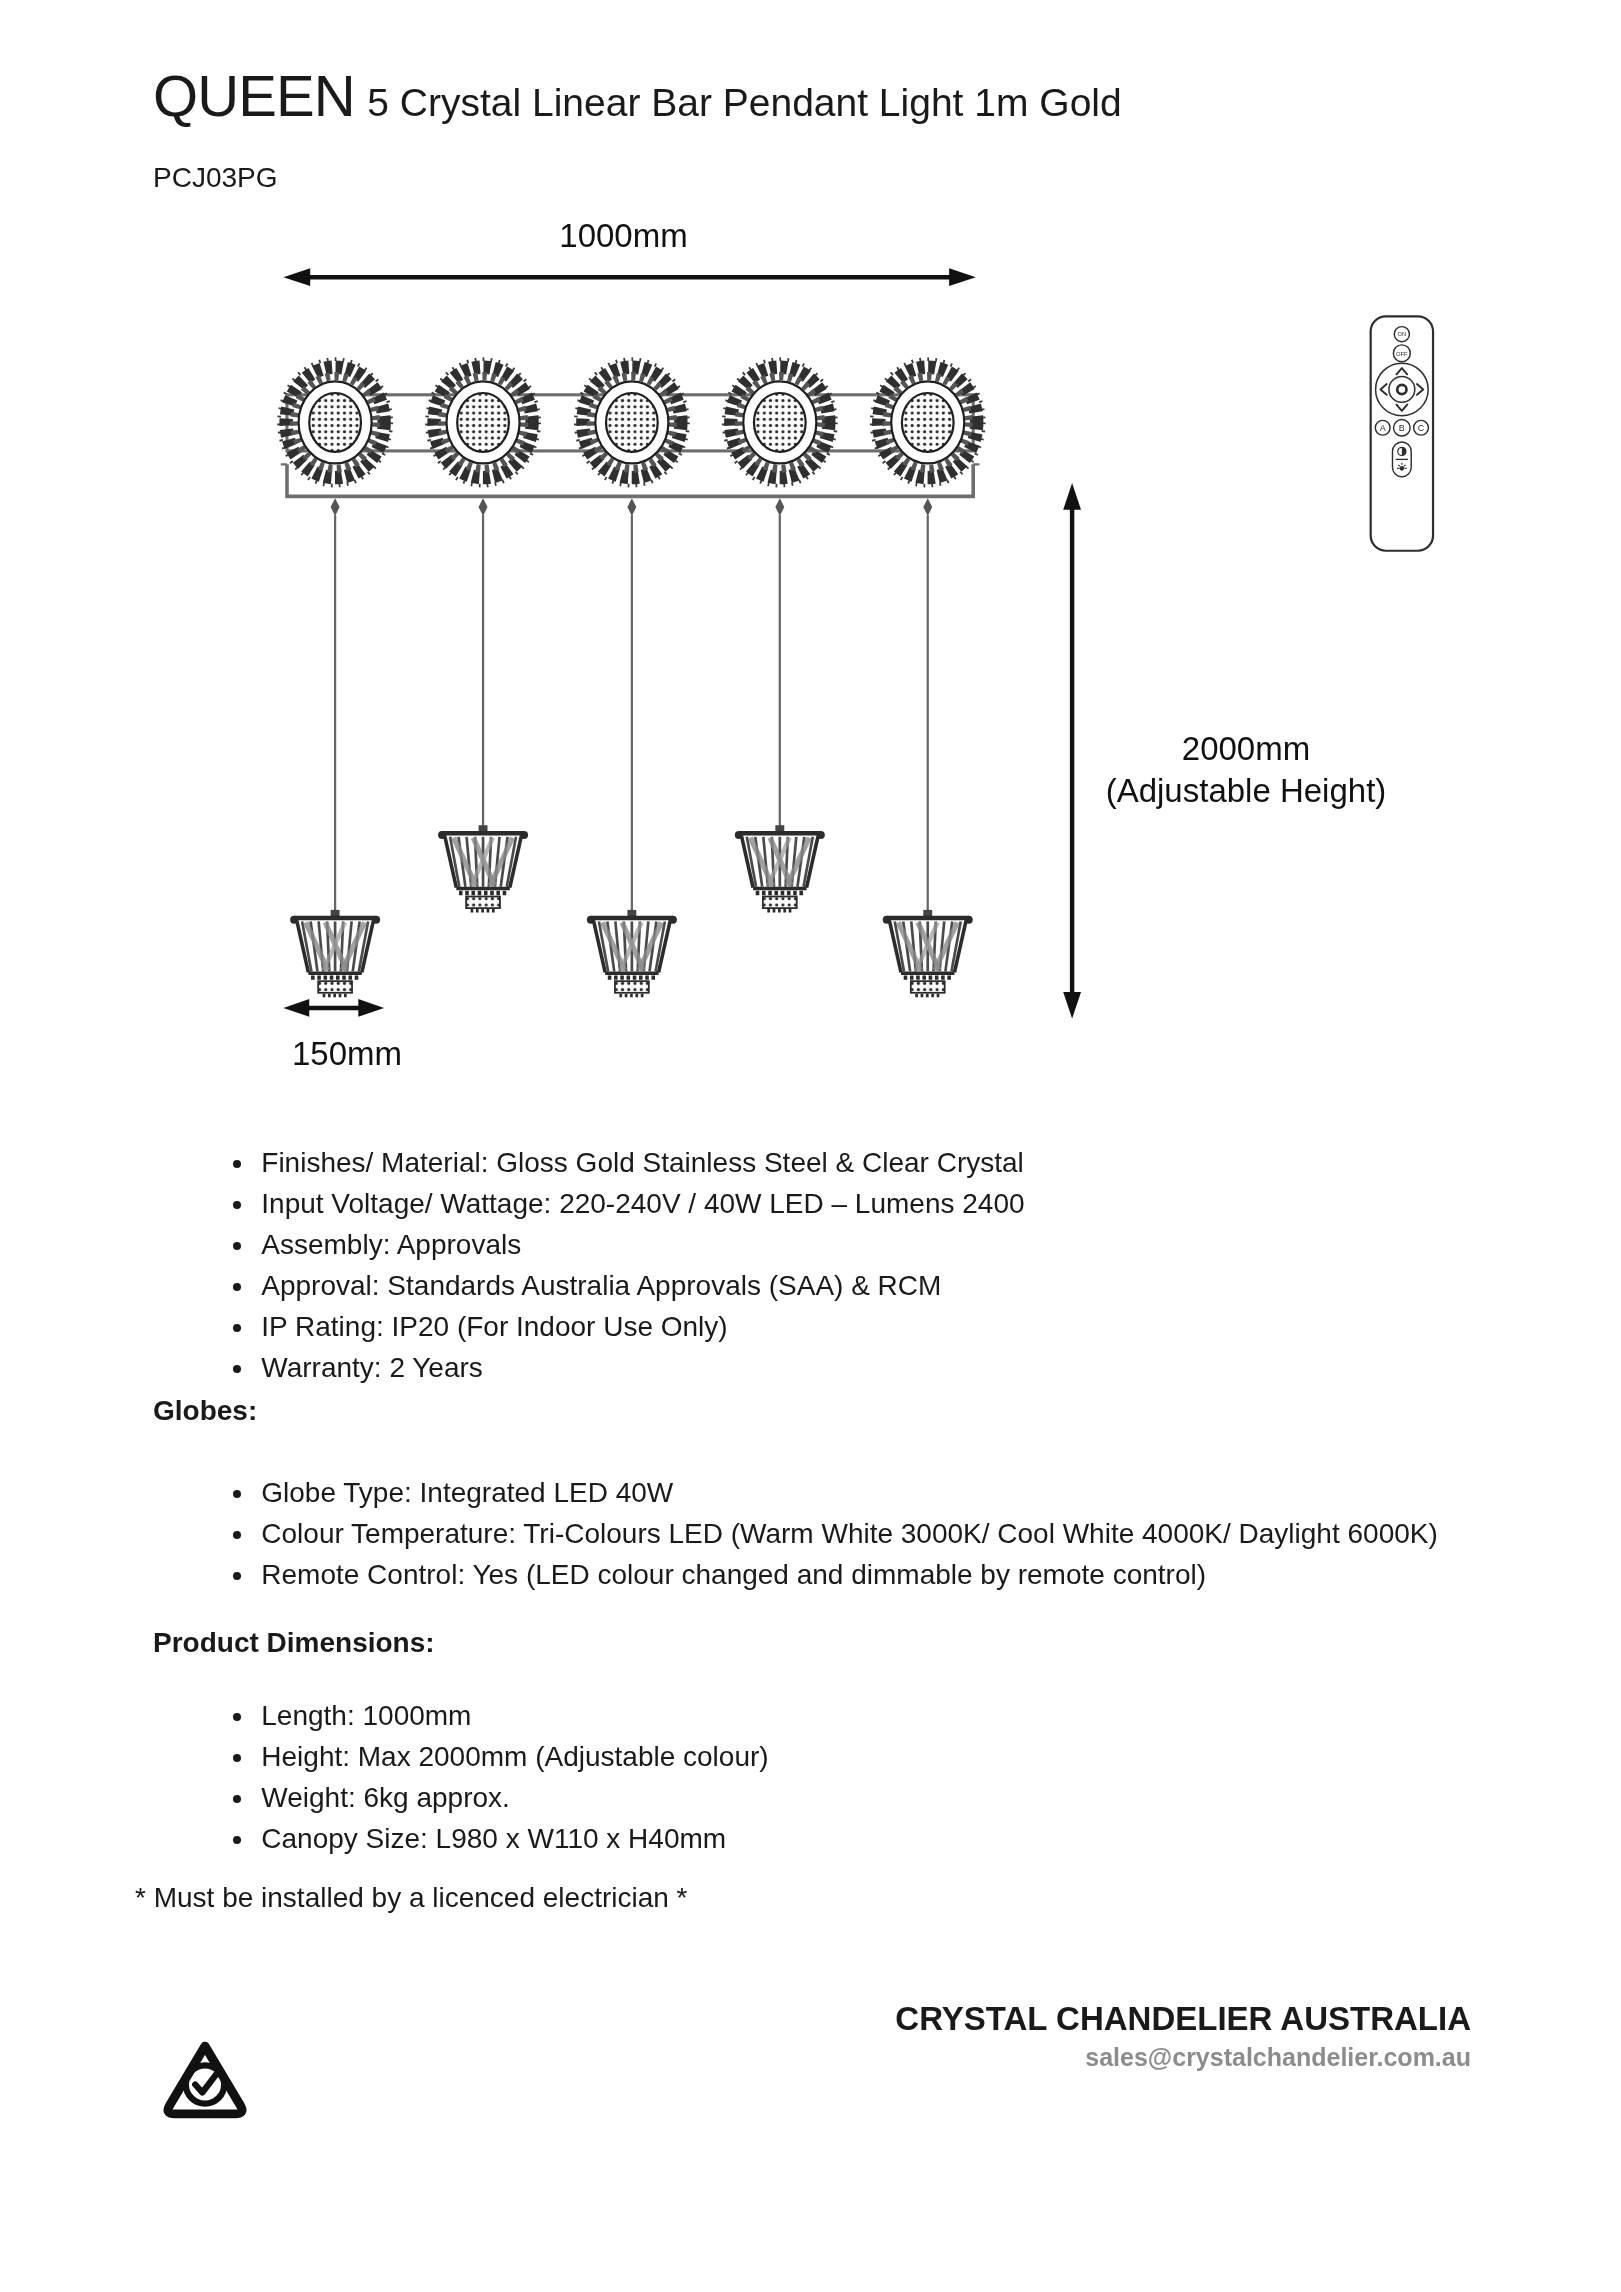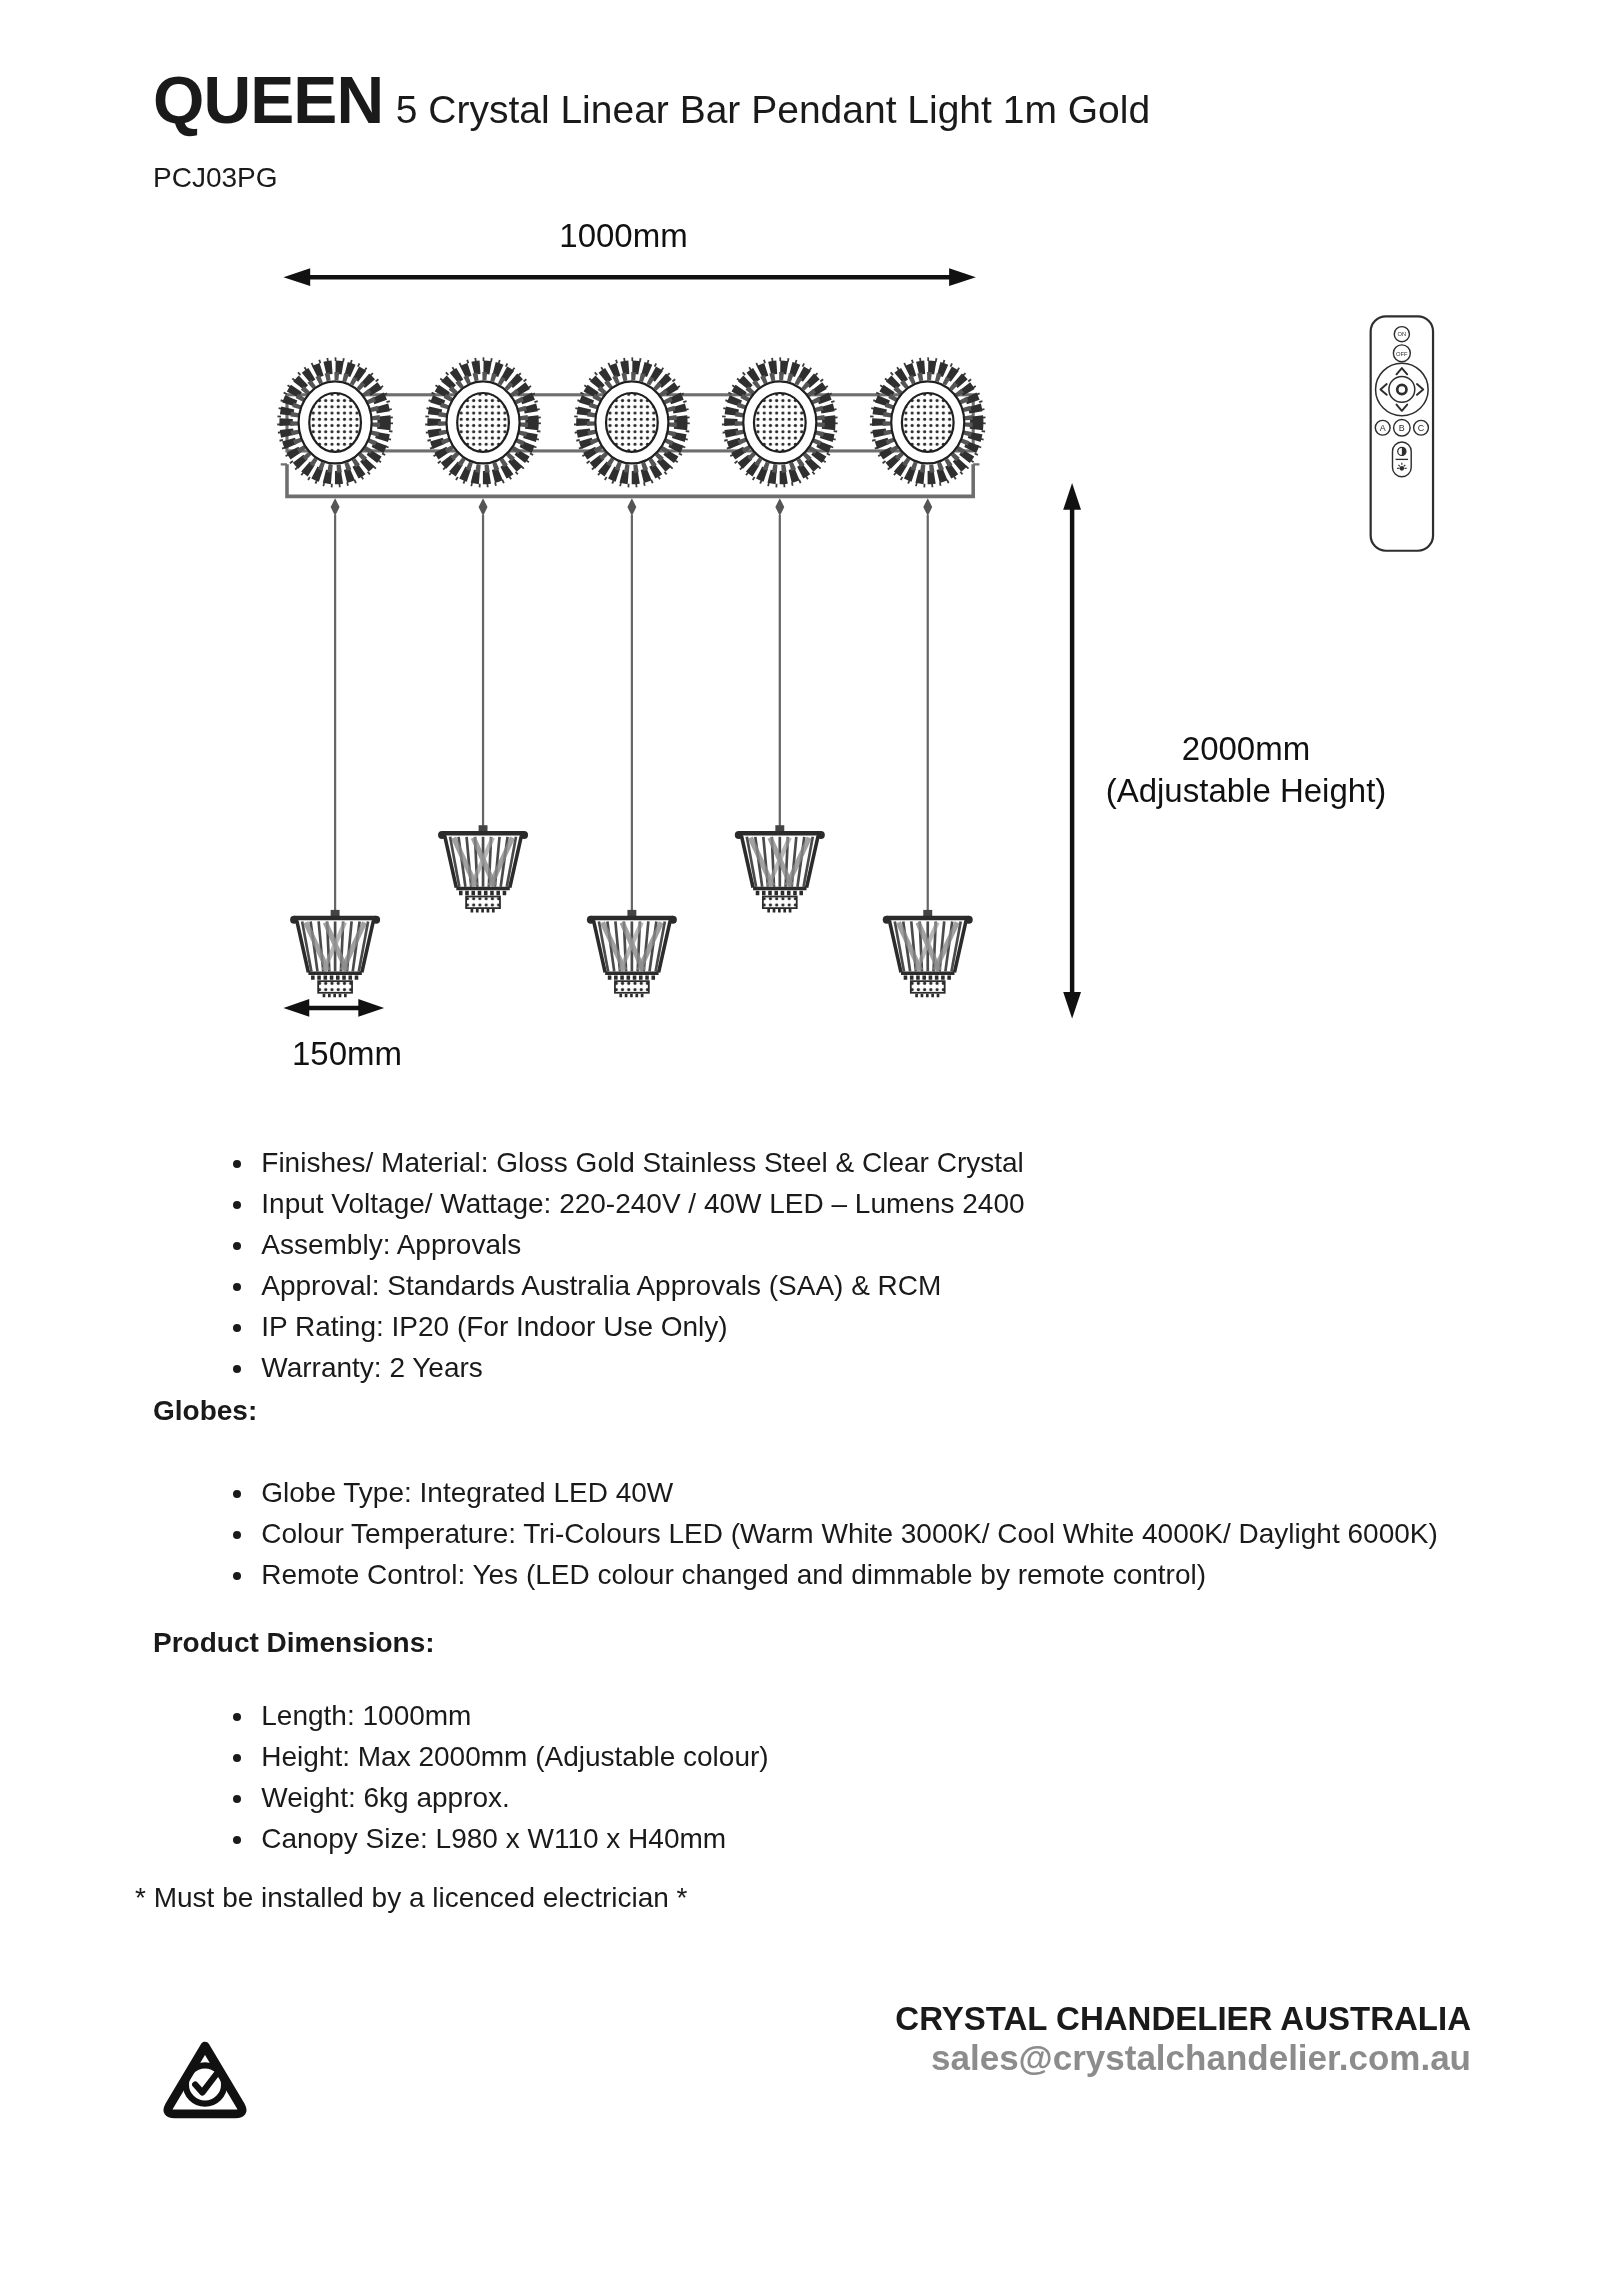--- a/index.html
+++ b/index.html
@@ -3,21 +3,21 @@
 <meta charset="utf-8">
 <style>
   html,body{margin:0;padding:0;background:#e8e8e8;}
   .page{
     position:relative; width:1622px; height:2293px; background:#ffffff;
     font-family:"Liberation Sans", sans-serif; color:#1a1a1a; overflow:hidden;
     margin:0 auto;
   }
   .diagram-svg{position:absolute;left:0;top:0;pointer-events:none;}
   .title-block{position:absolute;left:153px;top:62px;white-space:nowrap;}
-  .brand{font-size:66px;font-weight:700;letter-spacing:-0.9px;}
+  .brand{font-size:58px;font-weight:400;letter-spacing:-0.9px;}
   .title-rest{font-size:39px;font-weight:400;margin-left:12.5px;}
   .model{position:absolute;left:153px;top:162px;font-size:28px;}
   .dim-label{position:absolute;font-size:33px;text-align:center;color:#111;}
   #width-label{left:490px;top:217px;width:267px;}
   #height-label-block{left:1081px;top:684px;width:330px;line-height:42px;margin-top:44px;}
   #shade-width-label{left:267px;top:1035px;width:160px;}
   ul.spec-list{
     position:absolute;left:192px;margin:0;padding:0 0 0 64px;
     font-size:28px;line-height:41px;list-style:disc outside;
   }
@@ -28,21 +28,21 @@
   .section-heading{
     position:absolute;left:153px;font-size:28px;font-weight:700;
     text-underline-offset:4.5px;text-decoration-thickness:2.7px;
   }
   #globes-heading{top:1395px;}
   #dims-heading{top:1627px;}
   .note{position:absolute;left:135px;top:1882px;font-size:28px;}
   .footer-block{position:absolute;right:151px;top:1999px;text-align:right;}
   .footer-company{font-size:33px;font-weight:700;line-height:39px;}
   .footer-website{font-size:28px;font-weight:700;line-height:39px;}
-  .footer-email{font-size:35px;font-weight:700;line-height:39px;color:#8c8c8c;}
+  .footer-email{font-size:25px;font-weight:700;line-height:39px;color:#8c8c8c;}
   .rc-tiny{font-size:6.5px;text-anchor:middle;fill:#2e2e2e;font-family:"Liberation Sans",sans-serif;}
   .rc-small{font-size:10px;text-anchor:middle;fill:#2e2e2e;font-family:"Liberation Sans",sans-serif;}
 </style>
 </head>
 <body>
 
 <div class="page">
 
   <svg class="diagram-svg" width="1622" height="2293" viewBox="0 0 1820 2573">
     <defs>

